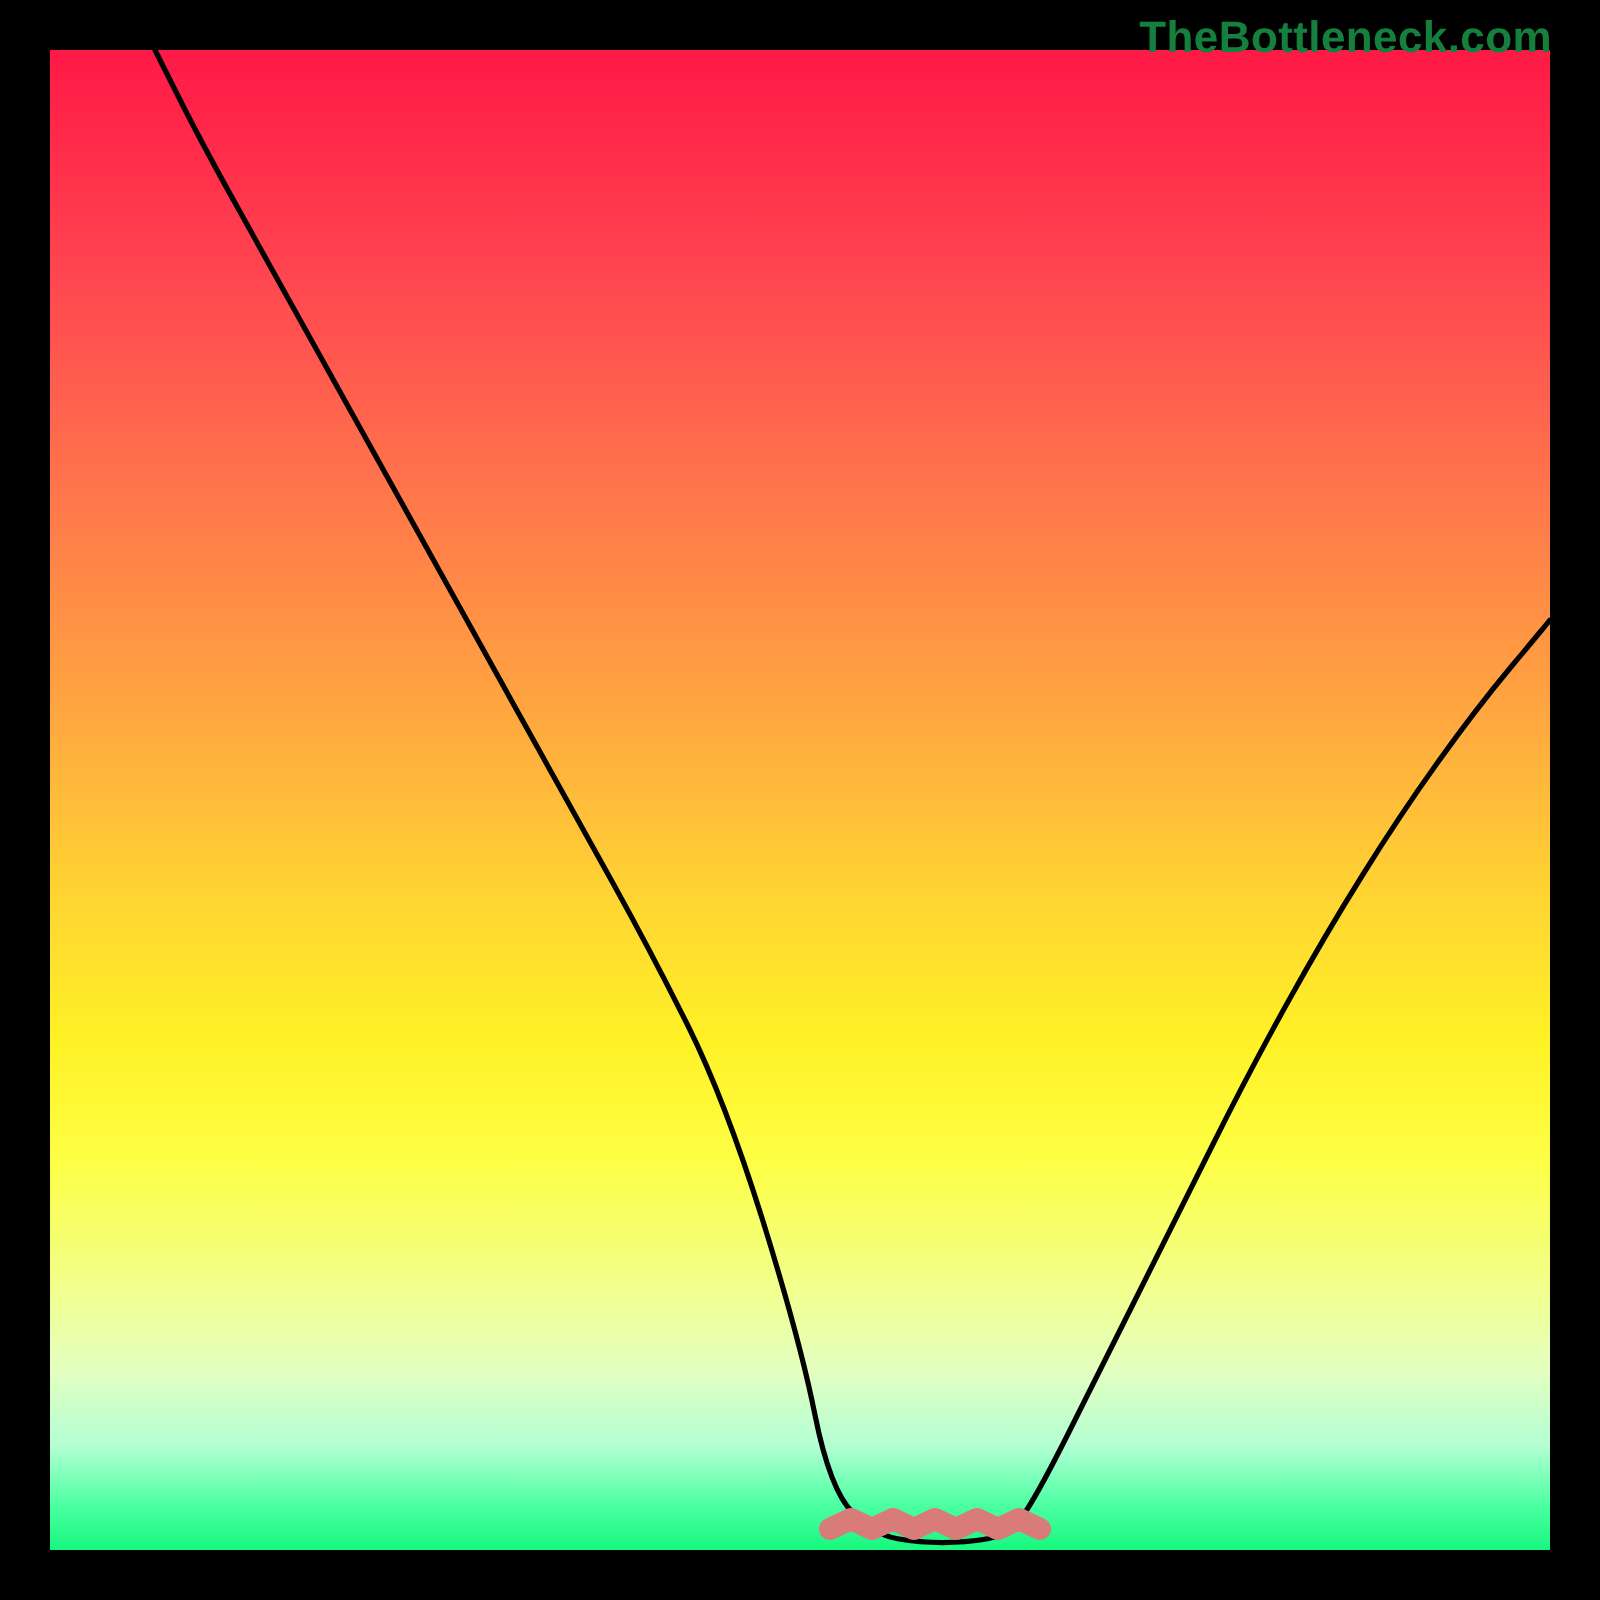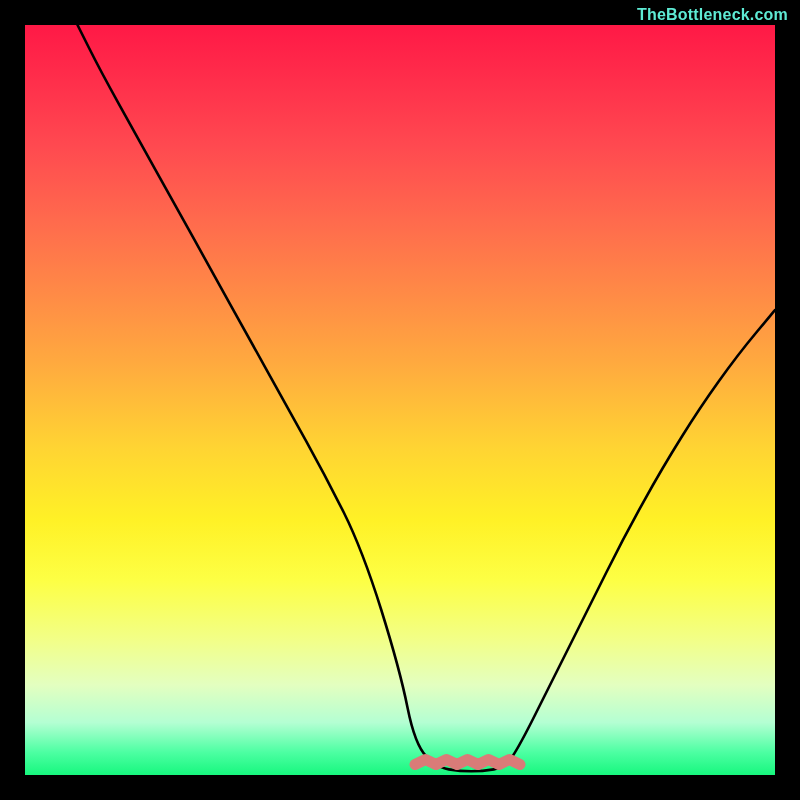--- a/index.html
+++ b/index.html
@@ -37,25 +37,25 @@
     position: absolute;
     left: 0;
     top: 0;
     width: 750px;
     height: 750px;
     pointer-events: none;
   }
   .watermark {
     position: absolute;
     top: 6px;
-    right: 12px;
+    right: 24px;
     font-family: Arial, Helvetica, sans-serif;
-    font-size: 16px;
+    font-size: 22px;
     font-weight: 600;
-    color: #5eead4;
+    color: #15803d;
     letter-spacing: 0.2px;
     user-select: none;
   }
 </style>
 </head>
 <body>
 <div class="frame">
 
   <div class="plot-area">
     <svg class="curve" viewBox="0 0 750 750" preserveAspectRatio="none">

